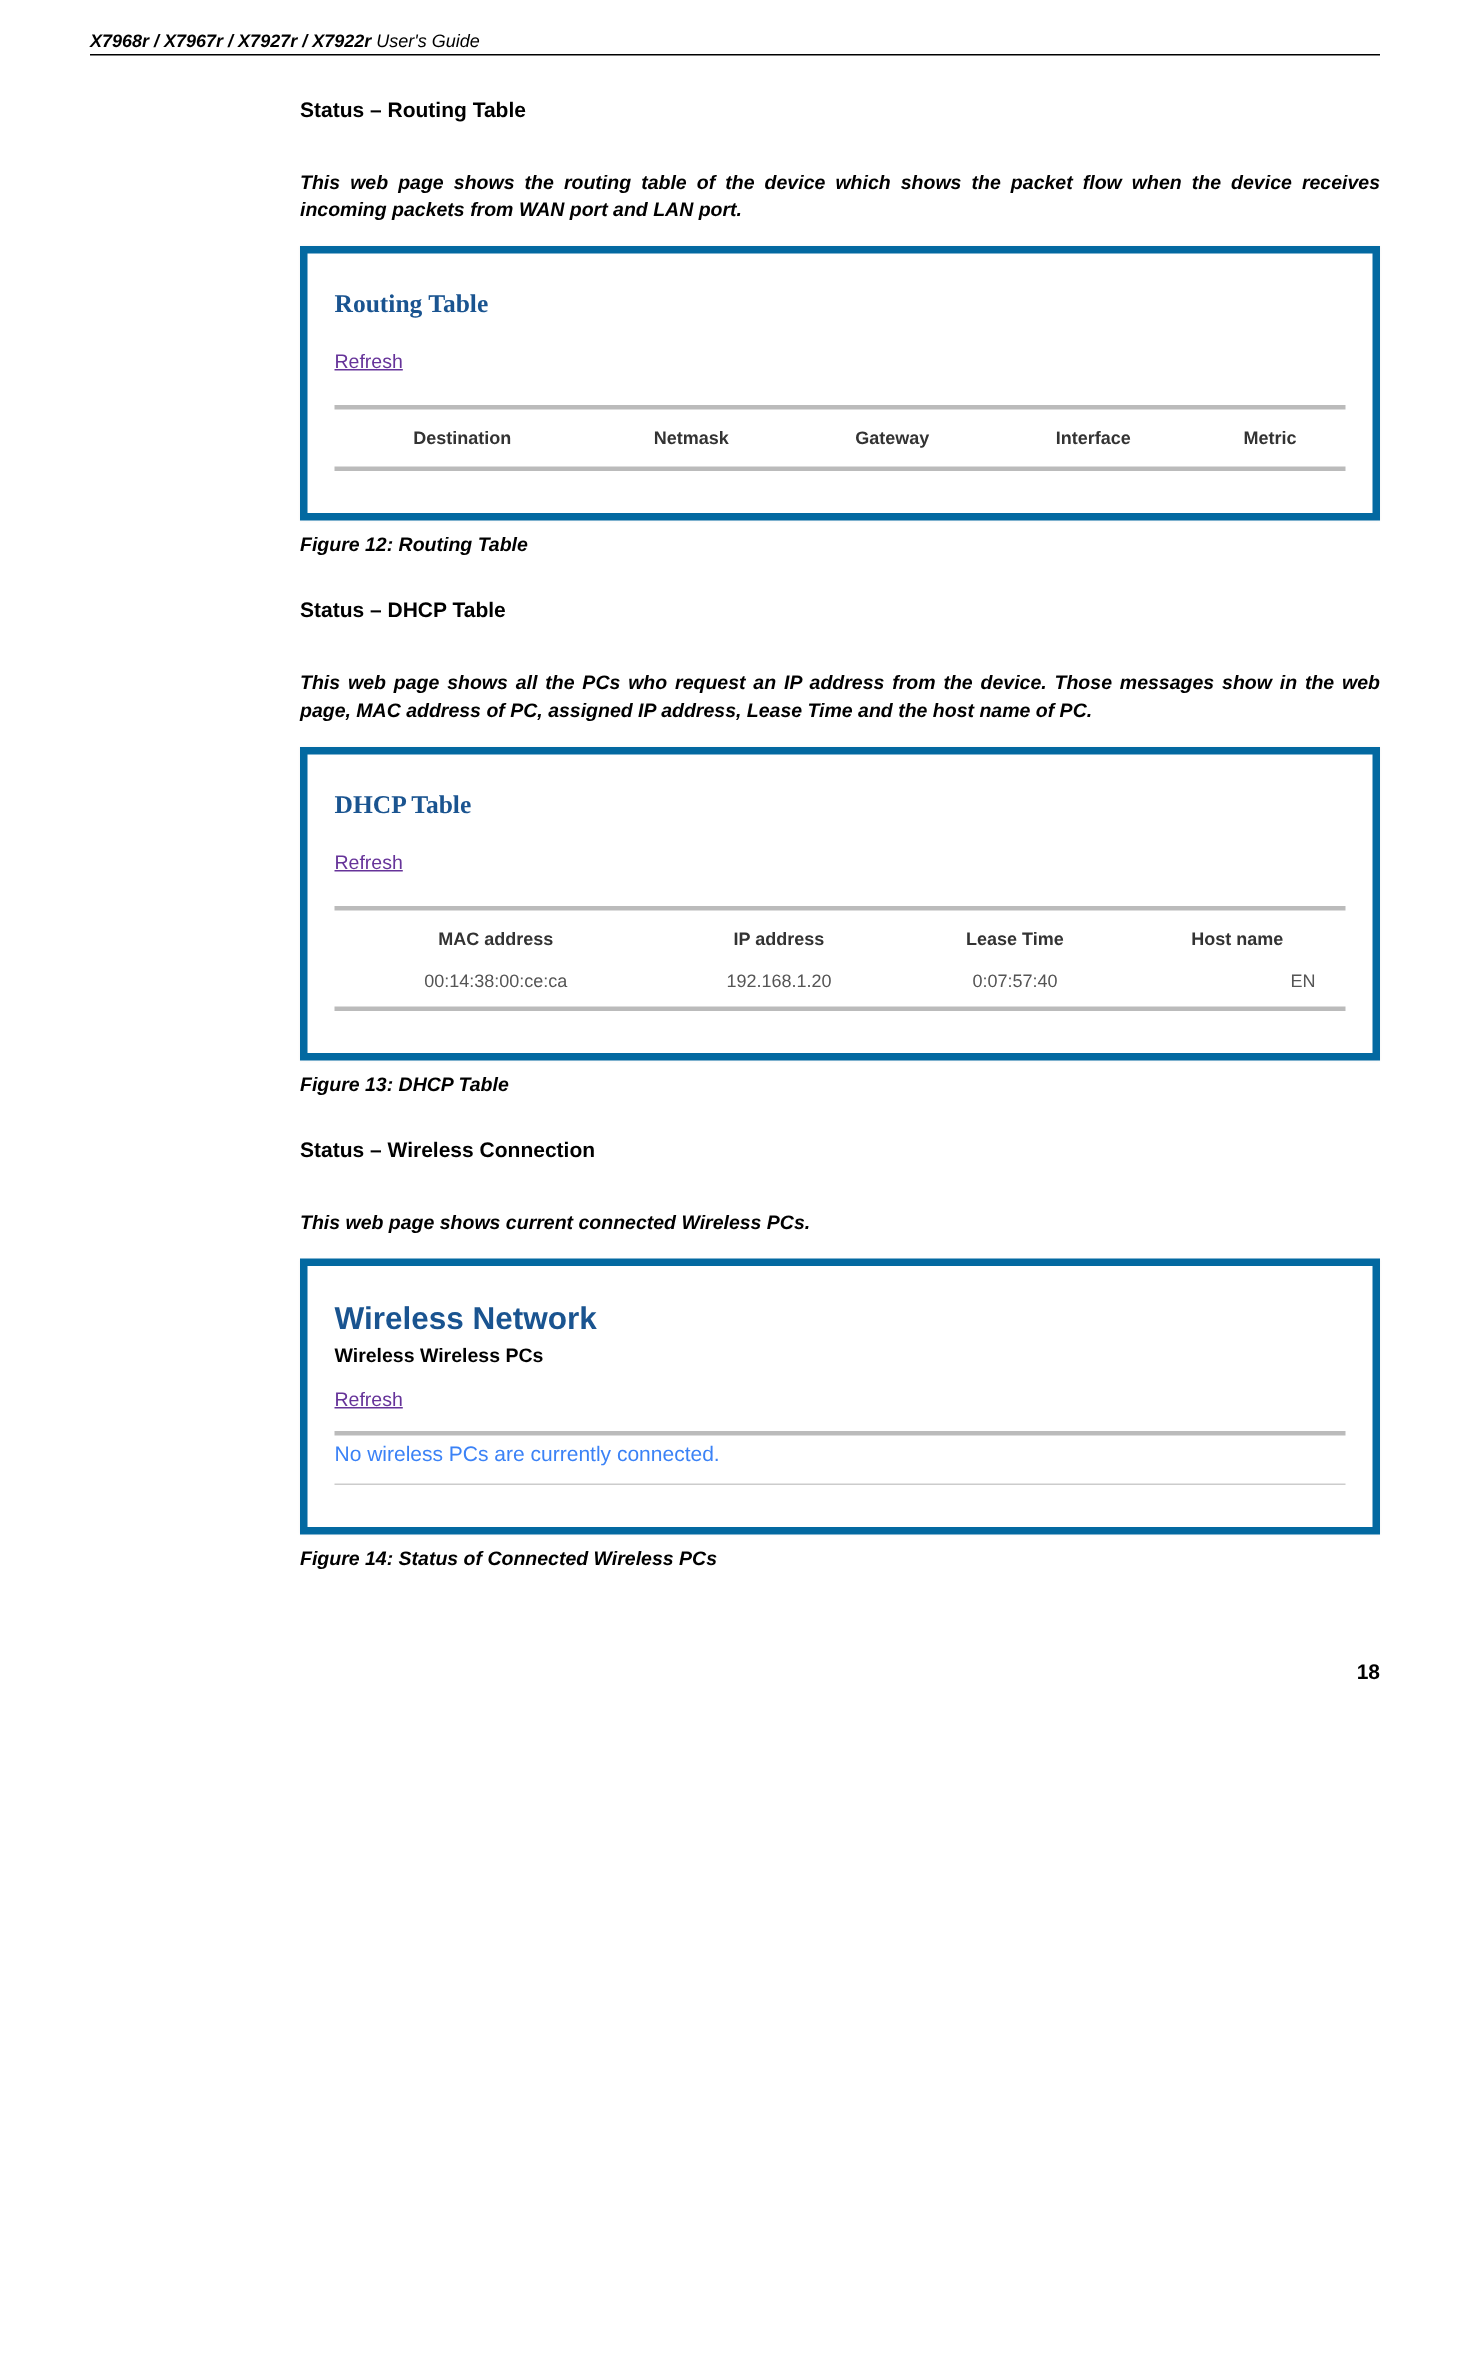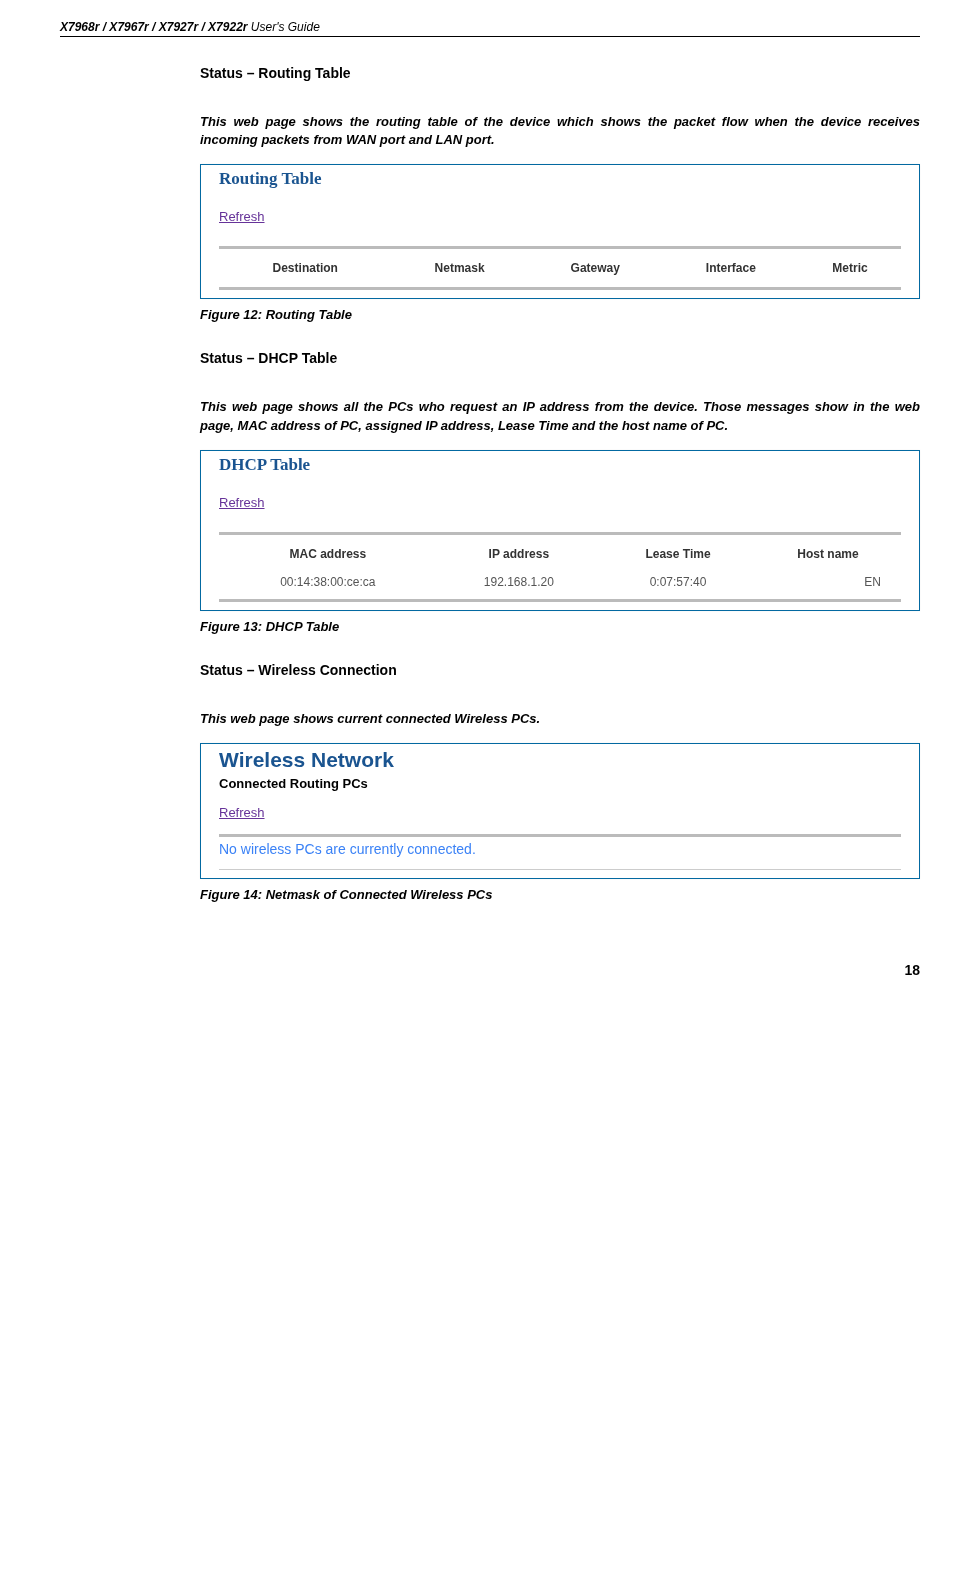--- a/index.html
+++ b/index.html
@@ -45,22 +45,22 @@
     }
     .figure-caption {
       font-size: 13px;
       font-weight: bold;
       font-style: italic;
       margin-top: 8px;
       margin-bottom: 10px;
     }
     .screenshot {
       background: #fff;
-      border: 1px solid #0369a1;
-      padding: 4px 18px;
+      border: 5px solid #0369a1;
+      padding: 24px 18px;
       box-shadow: 0 0 2px rgba(0,0,0,0.05);
     }
     .panel-title {
       color: #1a5490;
       font-family: Georgia, 'Times New Roman', serif;
       font-size: 17px;
       font-weight: bold;
       margin-bottom: 12px;
     }
     .panel-title-sans {
@@ -185,24 +185,24 @@
         </table>
       <hr class="hr-heavy">
     </div>
     <div class="figure-caption">Figure 13: DHCP Table</div>
 
     <div class="section-title">Status – Wireless Connection</div>
     <div class="section-desc">This web page shows current connected Wireless PCs.</div>
 
     <div class="screenshot">
       <div class="panel-title-sans">Wireless Network</div>
-      <div class="panel-subtitle">Connected Routing PCs</div>
+      <div class="panel-subtitle">Wireless Wireless PCs</div>
       <a class="refresh-link" style="margin-bottom:10px; margin-top:4px;">Refresh</a>
       <hr class="hr-heavy">
       <div class="conn-msg">No wireless PCs are currently connected.</div>
       <hr class="hr-thin">
     </div>
-    <div class="figure-caption">Figure 14: Netmask of Connected Wireless PCs</div>
+    <div class="figure-caption">Figure 14: Status of Connected Wireless PCs</div>
 
   </div>
 
   <div class="page-number">18</div>
 </div>
 
 </body></html>

